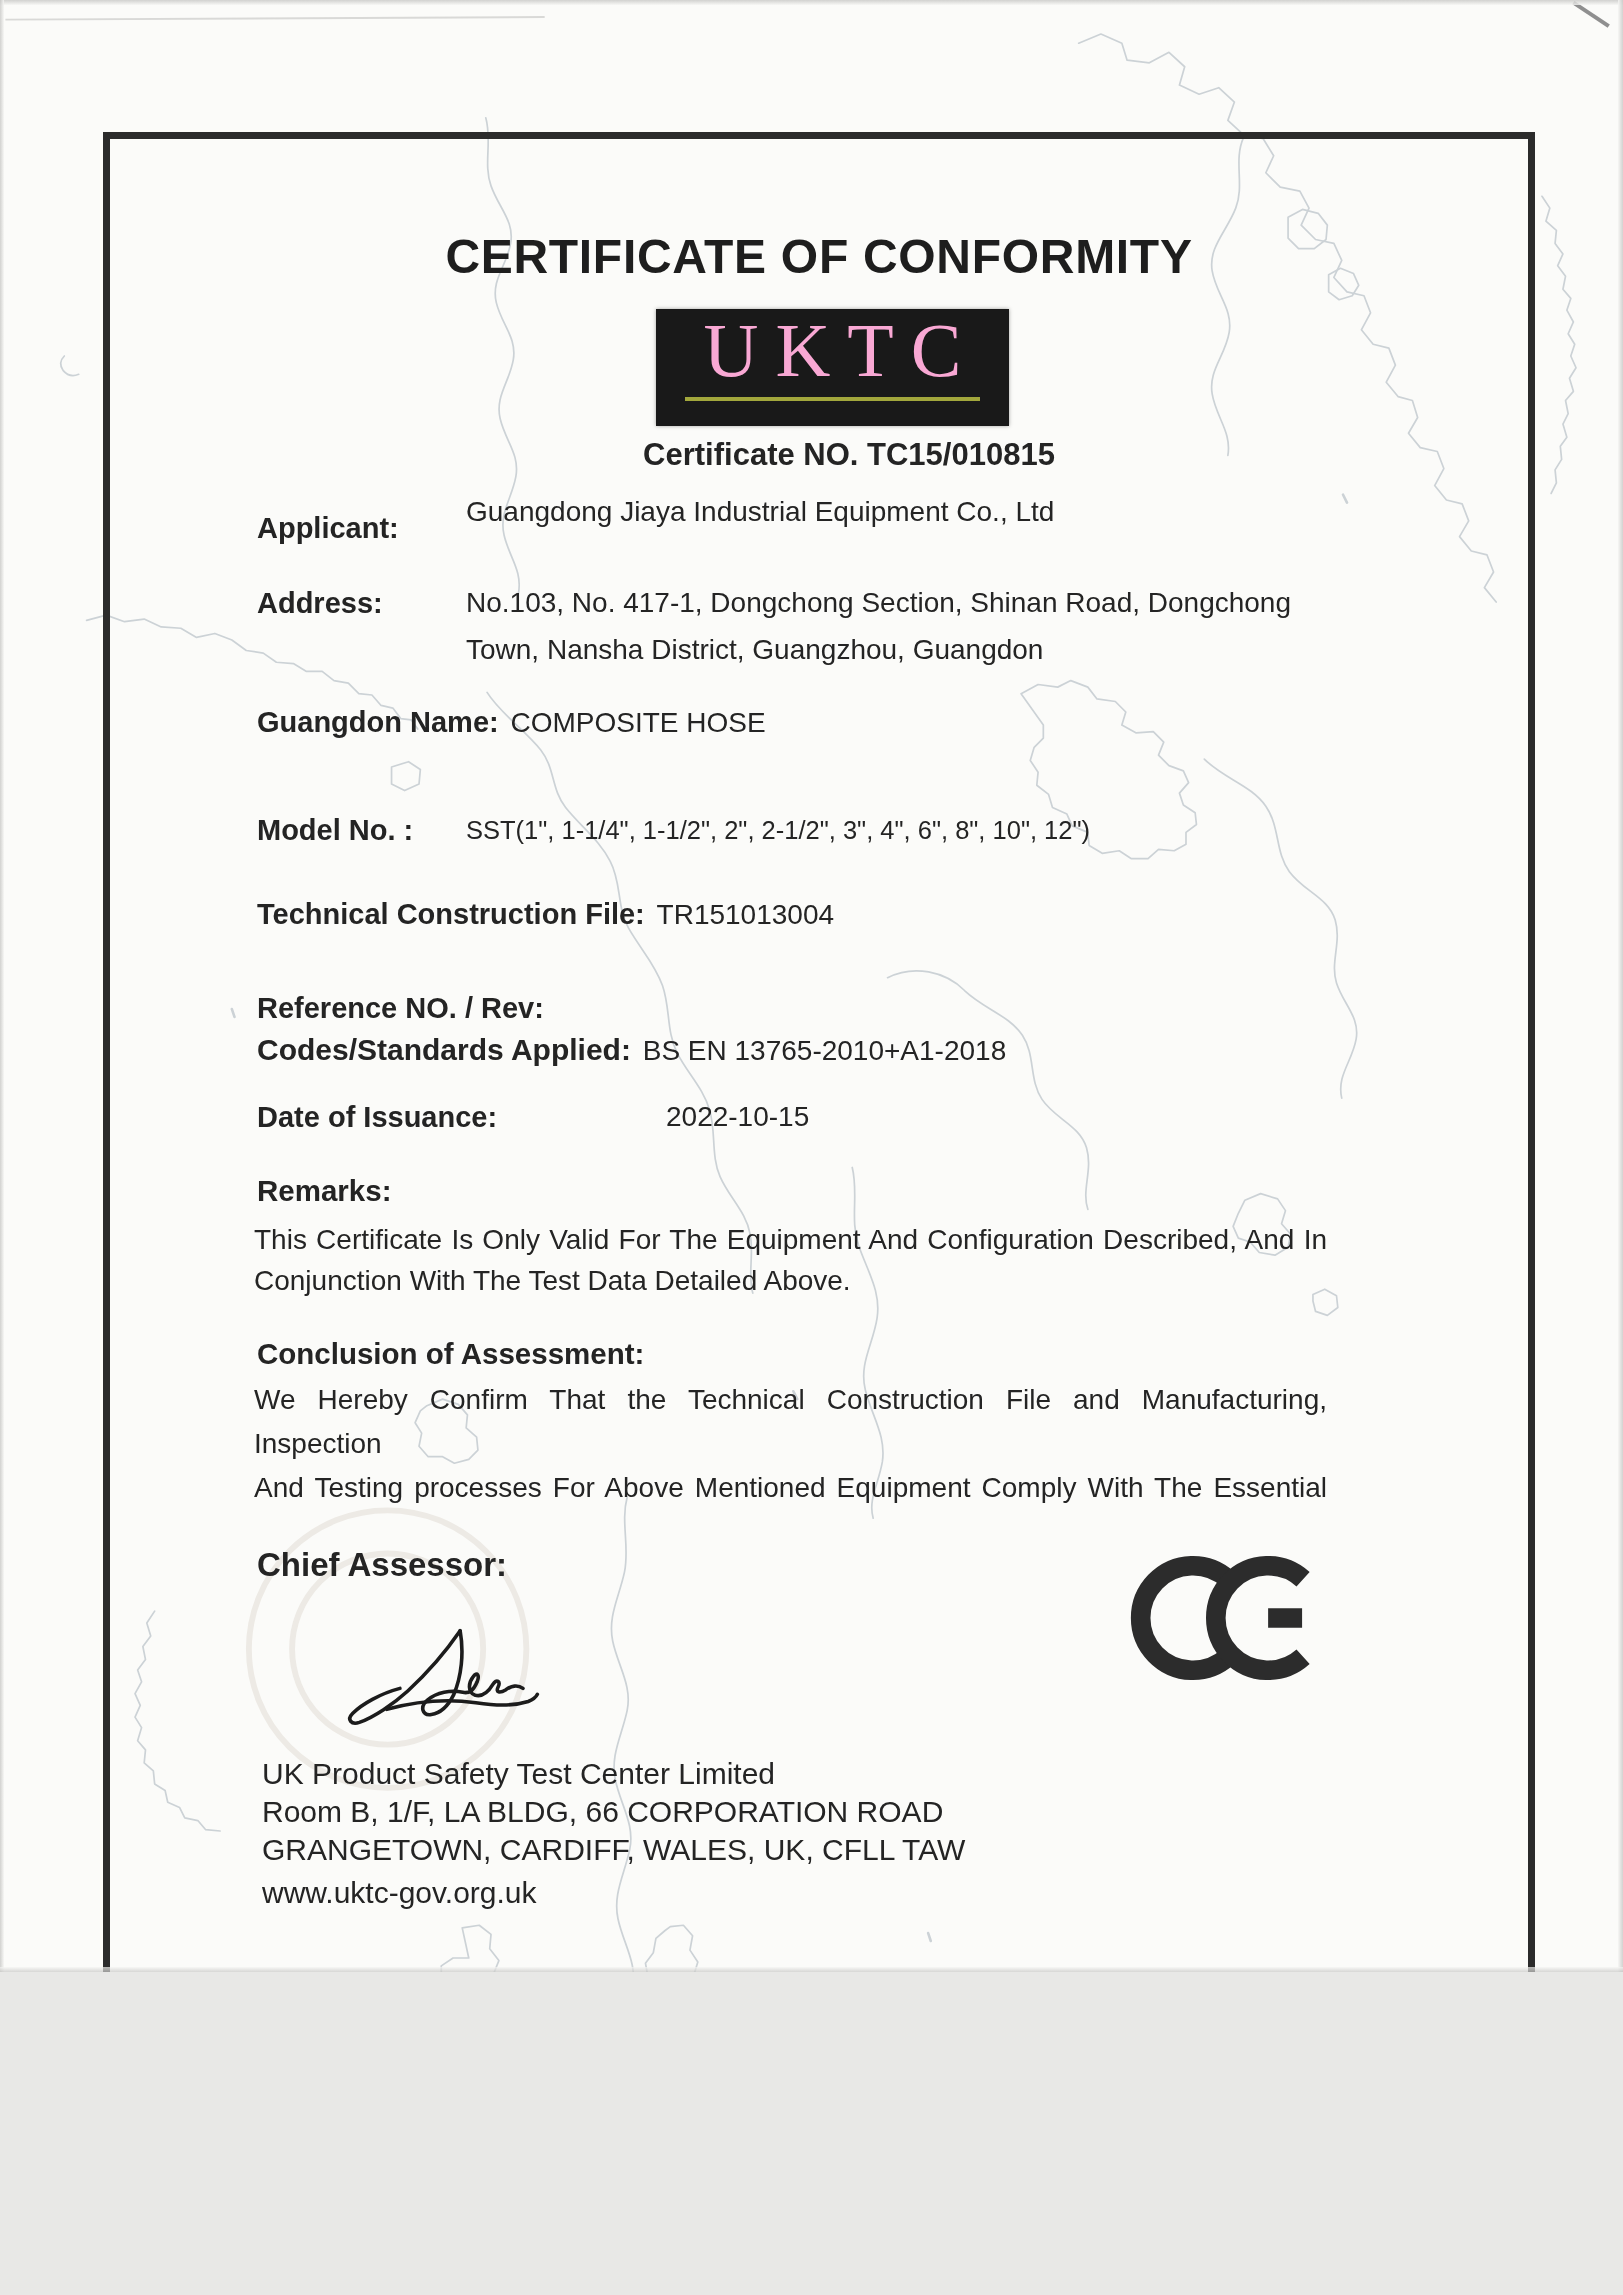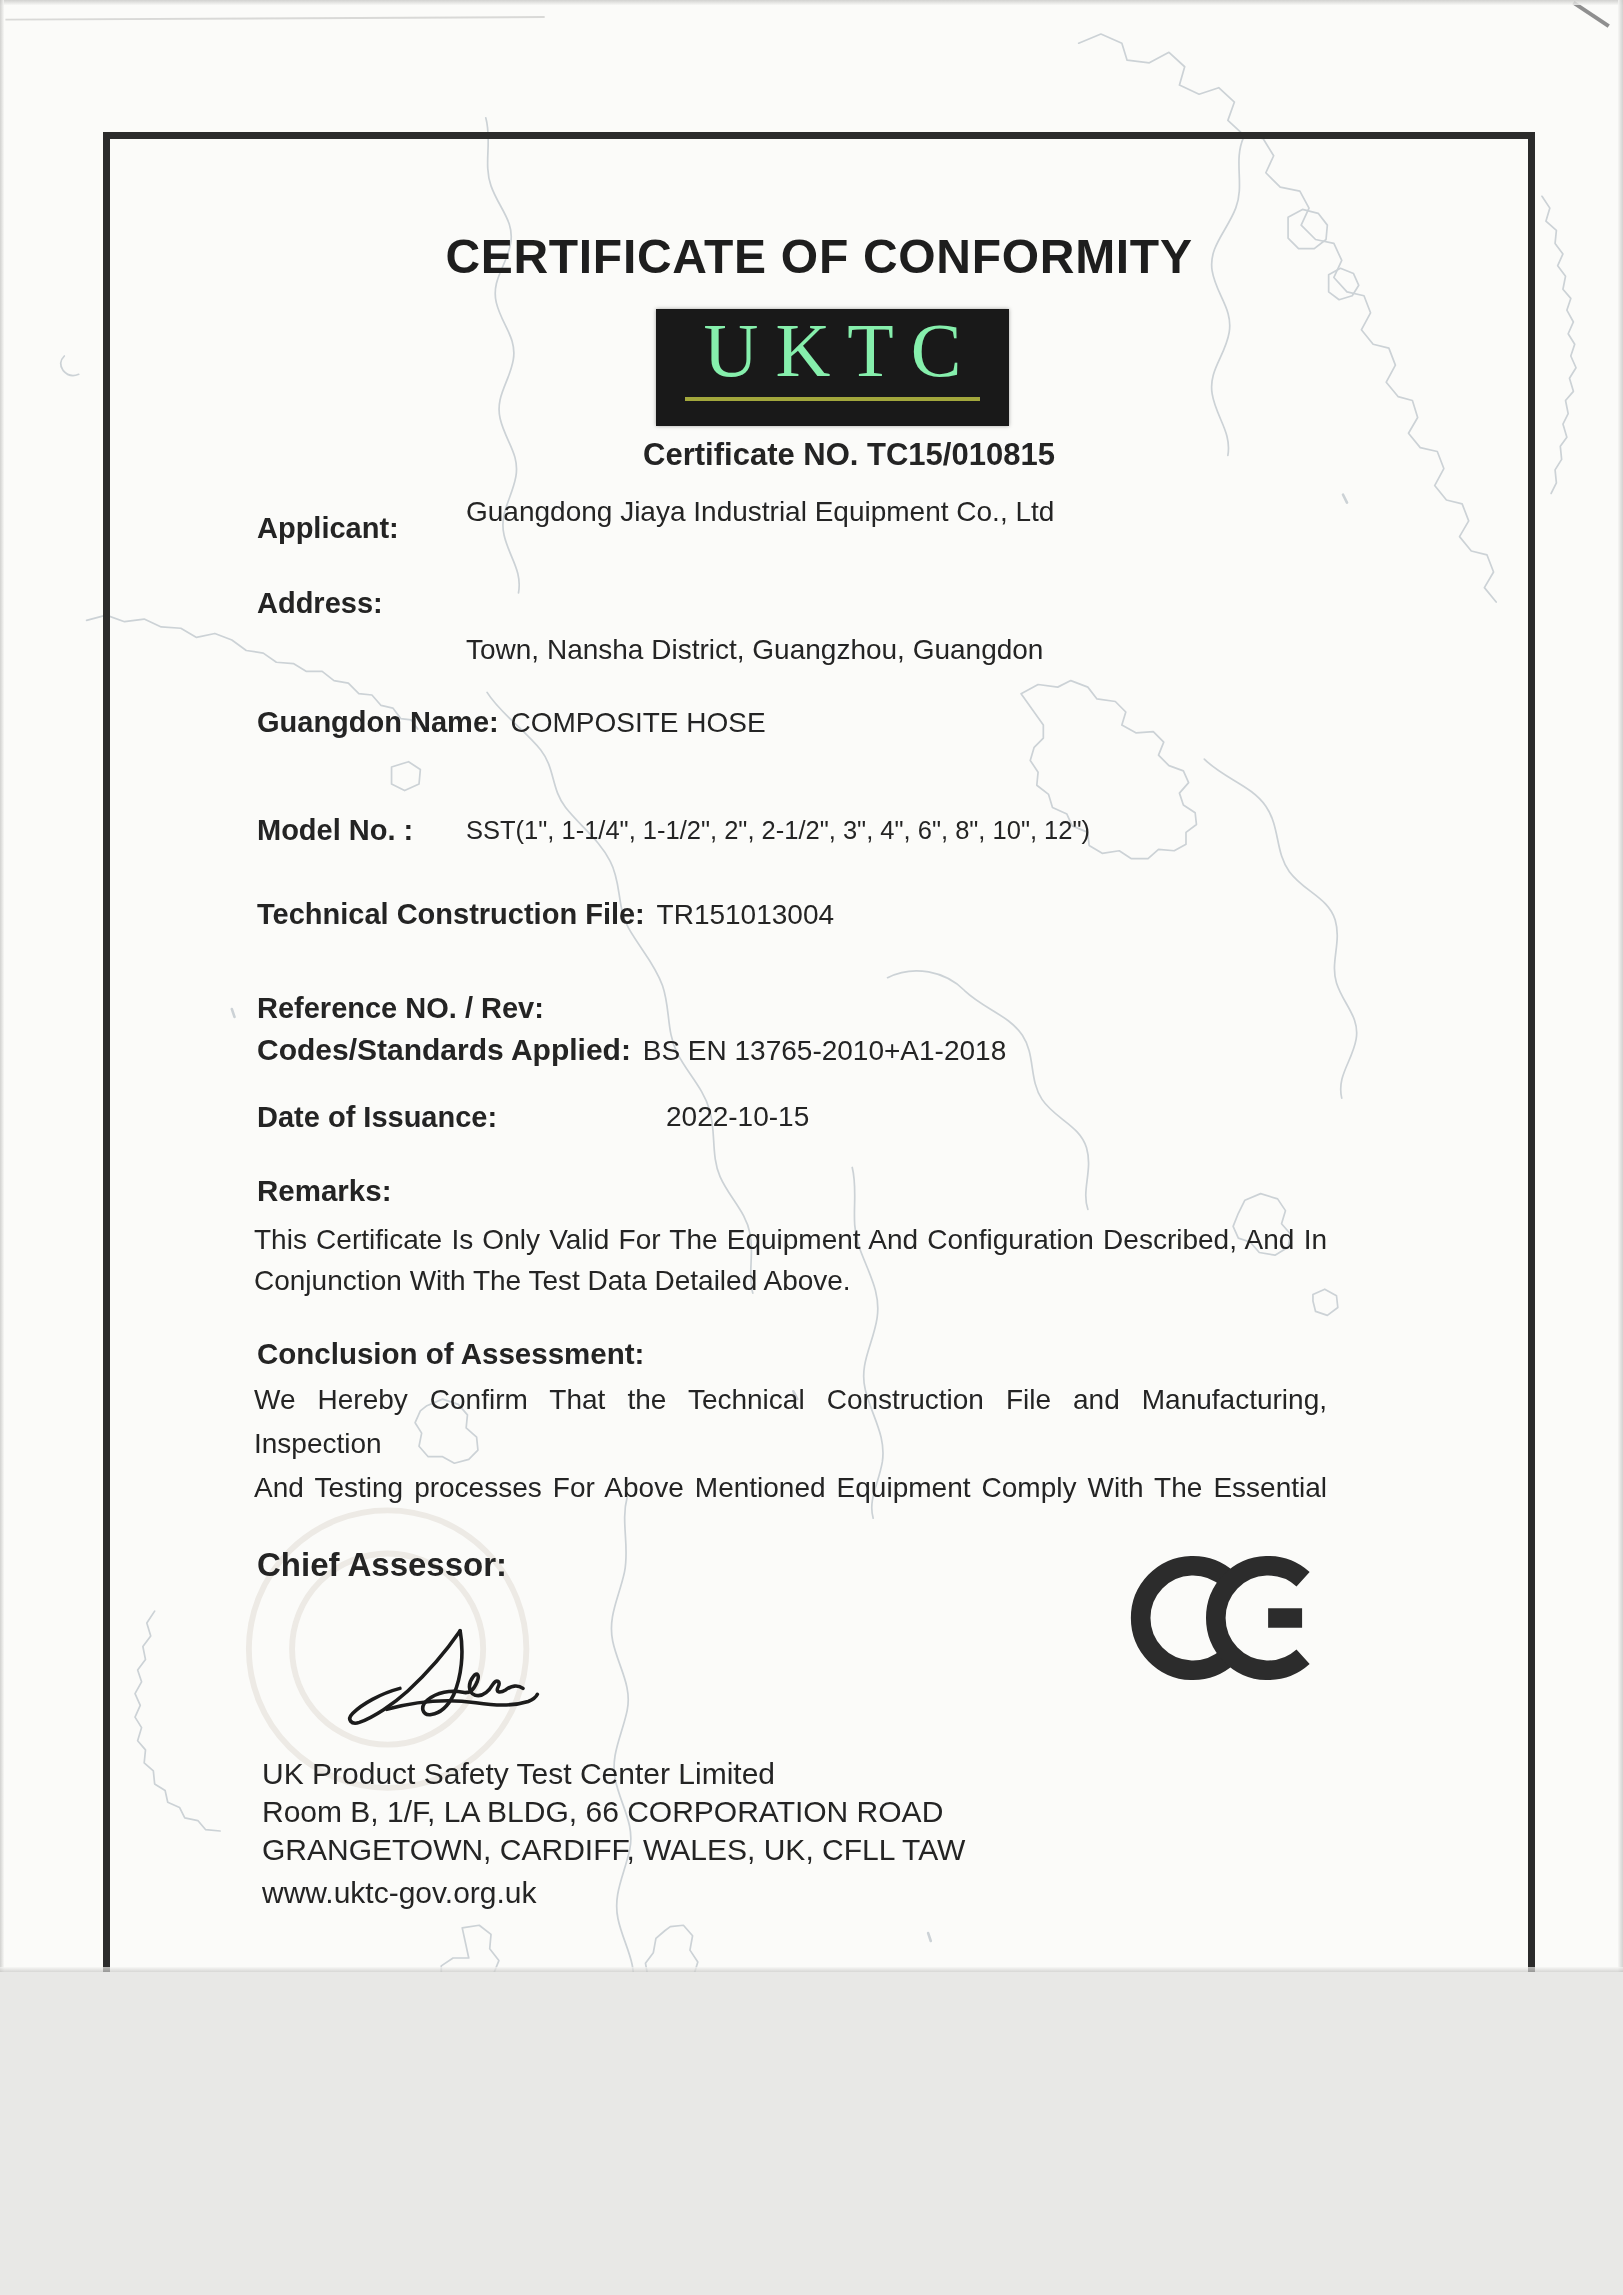--- a/index.html
+++ b/index.html
@@ -8,21 +8,21 @@
   .wm{position:absolute;left:0;top:0;z-index:0;}
   .frame{position:absolute;left:103px;top:132px;width:1432px;height:2062px;
          border:7.2px solid var(--frame,#2b2b2b);box-sizing:border-box;z-index:1;}
   .abs{position:absolute;z-index:2;}
   .title{left:103px;width:1432px;top:229px;text-align:center;font-size:48px;font-weight:700;
          letter-spacing:0.7px;color:#1e1e1e;}
   .logo{left:656px;top:309px;width:353px;height:117px;background:var(--logo-bg,#191919);
         box-shadow:0 0 3.9px rgba(0,0,0,.35);}
   .logo-text{position:absolute;top:1.3px;left:0;right:0;text-align:center;
              font-family:"Liberation Serif",serif;font-size:76px;font-weight:400;
-             color:#86efac;letter-spacing:17px;padding-left:17px;line-height:80px;}
+             color:#f9a8d4;letter-spacing:17px;padding-left:17px;line-height:80px;}
   .logo-underline{position:absolute;left:29px;right:29px;top:88px;height:3.9px;
                   background:var(--logo-underline,#a2a73c);}
   .certno{left:103px;width:1432px;top:437px;text-align:center;font-size:31px;font-weight:700;padding-left:30px;}
   .lbl{font-weight:700;font-size:29px;white-space:nowrap;}
   .val{font-weight:400;font-size:28px;white-space:nowrap;}
   .row-label{left:257px;}
   .row-value{left:466px;}
   .inline-gap{display:inline-block;width:11.8px;}
   .para{width:1073px;font-size:28px;line-height:41px;}
   .jline{text-align:justify;text-align-last:justify;}
@@ -90,20 +90,21 @@
     <span class="logo-text">UKTC</span>
     <span class="logo-underline"></span>
   </div>
 
   <div class="abs certno">Certificate NO. TC15/010815</div>
 
   <div class="abs lbl row-label" style="top:512px;">Applicant:</div>
   <div class="abs val row-value" style="top:496px;">Guangdong Jiaya Industrial Equipment Co., Ltd</div>
 
   <div class="abs lbl row-label" style="top:587px;">Address:</div>
+  <div class="abs val row-value" style="top:587px;">No.103, No. 417-1, Dongchong Section, Shinan Road, Dongchong</div>
   <div class="abs val row-value" style="top:634px;">Town, Nansha District, Guangzhou, Guangdon</div>
 
   <div class="abs" style="left:257px;top:706px;">
     <span class="lbl">Guangdon Name:</span><span class="inline-gap"></span><span class="val">COMPOSITE HOSE</span>
   </div>
 
   <div class="abs lbl row-label" style="top:814px;">Model No. :</div>
   <div class="abs val row-value" style="top:816px;font-size:25.5px;">SST(1", 1-1/4", 1-1/2", 2", 2-1/2", 3", 4", 6", 8", 10", 12")</div>
 
   <div class="abs" style="left:257px;top:898px;">

